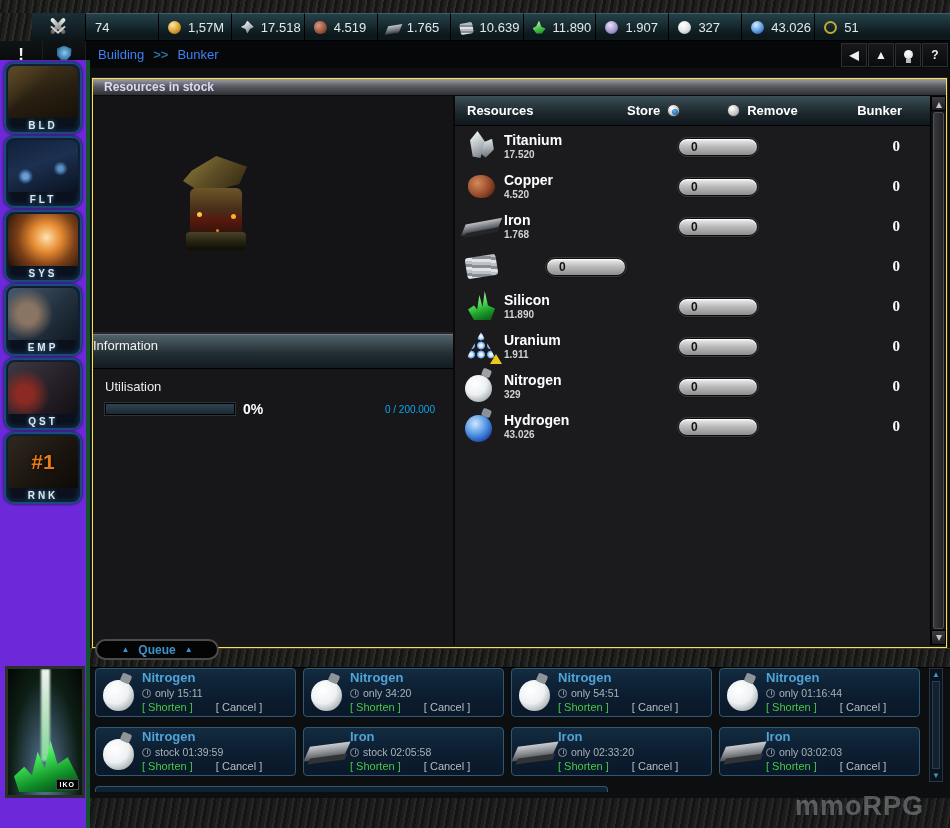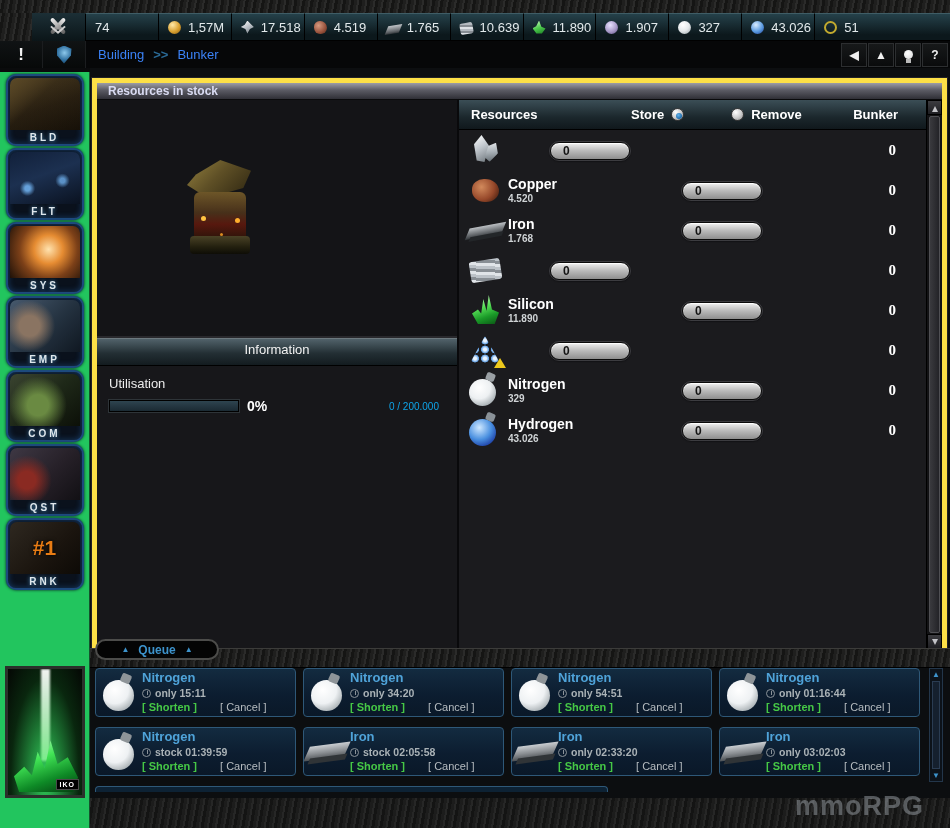--- a/index.html
+++ b/index.html
@@ -49,21 +49,21 @@
   .breadcrumb { margin-left:12px; font-size:13px; color:#3d93cc; display:flex; gap:9px; align-items:center; }
   .breadcrumb a { color:#3b82f6; text-decoration:none; cursor:pointer; }
   .breadcrumb .sep { color:#2a6a96; font-weight:bold; }
   .nav-buttons { margin-left:auto; margin-right:2px; display:flex; gap:1px; }
   .nav-btn { width:26px; height:24px; background:linear-gradient(180deg,#17191a,#0a0b0c); border:1px solid #2c2e30;
              color:#f0f0f0; font-size:12px; font-weight:bold; display:flex; align-items:center; justify-content:center; cursor:pointer; }
   .bulb-icon { width:9px; height:9px; border-radius:50%; background:radial-gradient(circle at 40% 35%,#fff,#d8d8d8); position:relative; }
   .bulb-icon::after { content:""; position:absolute; left:2px; bottom:-4px; width:5px; height:4px; background:#bbb; }
 
   
-  .sidebar { position:absolute; top:72px; left:0; width:90px; bottom:0; background:#22c55e; border-right:1px solid #14532d; }
+  .sidebar { position:absolute; top:60px; left:0; width:90px; bottom:0; background:#6d28d9; border-right:4px solid #14532d; }
   .side-item { width:78px; height:72px; margin:2px auto 2px; border:2px solid #1d4a7d; border-radius:10px;
                background:#0a111c; box-shadow:inset 0 0 6px rgba(40,110,190,.45), 0 0 3px #071423; overflow:hidden; cursor:pointer; }
   .thumb { height:52px; margin:2px; border-radius:7px 7px 0 0; position:relative; overflow:hidden; }
   .thumb.bld { background:linear-gradient(135deg,#5a4826,#33271522 40%),linear-gradient(160deg,#4e3f22,#261d10 55%,#120d06); }
   .thumb.sys { background:radial-gradient(circle at 55% 45%,#ffe2ae,#e68c32 30%,#7c4018 60%,#1c1008); }
   .thumb.flt { background:radial-gradient(circle at 25% 70%,rgba(120,190,255,.8) 0 4%,transparent 12%),
                radial-gradient(circle at 75% 55%,rgba(120,190,255,.7) 0 4%,transparent 12%),
                linear-gradient(160deg,#11203a,#1c3050 45%,#0a1220); }
   .thumb.emp { background:radial-gradient(circle at 28% 50%,#8a7462 0 18%,transparent 45%),
                linear-gradient(135deg,#47596d,#243240 55%,#101822); }
@@ -89,40 +89,40 @@
           background:linear-gradient(180deg,rgba(255,255,255,.95),rgba(150,255,160,.75)); filter:blur(1px); }
   .rock { position:absolute; bottom:3px; left:6px; width:64px; height:56px;
           background:linear-gradient(160deg,#d6ffda,#41e455 40%,#0e8a26 72%,#053c10);
           clip-path:polygon(8% 100%,0 72%,16% 55%,28% 70%,37% 28%,48% 58%,57% 8%,68% 50%,84% 38%,100% 74%,92% 100%);
           box-shadow:0 0 26px #2aff50; }
   .iko { position:absolute; right:3px; bottom:5px; font-size:7px; font-weight:bold; color:#fff; background:#000;
          border:1px solid #4a4a4a; padding:1px 3px; letter-spacing:1px; }
 
   
   .content { position:absolute; left:90px; top:68px; right:0; bottom:0; background:#0c0e10; }
-  .window { position:absolute; left:2px; top:10px; right:3px; height:570px; border:5px solid #fde047;
+  .window { position:absolute; left:2px; top:10px; right:3px; height:570px; border:1px solid #fde047;
             box-shadow:0 0 0 1px #222226; background:#18181b; }
   .win-header { height:17px; line-height:17px; padding-left:11px; font-size:12px; font-weight:bold; color:#d9dbf2;
                 background:linear-gradient(180deg,#9d9da6,#5b5b64 45%,#2f2f36); border-bottom:1px solid #0a0a0c; }
   .win-body { height:549px; display:flex; background:#151518; }
 
   
   .left-pane { width:362px; background:#17171a; border-right:2px solid #09090b; position:relative; }
   .image-area { height:238px; background:#141417; border-bottom:2px solid #29292d; position:relative; }
   .building { position:absolute; left:84px; top:60px; width:76px; height:96px; }
   .b-top { position:absolute; left:6px; top:0; width:64px; height:38px;
            background:linear-gradient(135deg,#93803f,#5f5026 45%,#2c2410);
            clip-path:polygon(14% 38%,52% 0,100% 28%,88% 74%,32% 100%,0 66%); }
   .b-body { position:absolute; left:13px; top:32px; width:52px; height:52px; border-radius:6px;
             background:linear-gradient(180deg,#6d5628,#47301a 40%,#57180e 62%,#1d1208); }
   .b-glow { position:absolute; left:20px; top:56px; width:5px; height:5px; border-radius:50%; background:#ffc341;
             box-shadow:34px 2px 0 #ffae2e, 18px 16px 0 -1px #d98a20; }
   .b-base { position:absolute; left:9px; top:76px; width:60px; height:18px; border-radius:4px;
             background:linear-gradient(180deg,#4a4226,#23200f 60%,#0e0d06); }
-  .info-header { height:28px; line-height:21px; text-align:center; font-size:13px; color:#f2f2f2;
+  .info-header { height:35px; line-height:21px; text-align:left; font-size:13px; color:#f2f2f2;
                  background:linear-gradient(180deg,#51626a,#232f34 55%,#131b1f);
                  border-top:1px solid #6d797f; border-bottom:1px solid #000; }
   .info-body { padding:10px 12px; }
   .util-label { font-size:13px; color:#ececec; margin-bottom:7px; }
   .util-row { display:flex; align-items:center; }
   .progress { width:130px; height:12px; border:1px solid #000; box-shadow:0 0 0 1px #2e3438;
               background:linear-gradient(180deg,#2e4450,#1b2a33); position:relative; }
   .progress .fill { width:0; height:100%; background:#4a7a9a; }
   .pct { margin-left:8px; font-size:14px; font-weight:bold; color:#fff; }
   .cap { margin-left:auto; margin-right:6px; font-size:10px; color:#0ea5e9; }
@@ -206,25 +206,25 @@
   .q-icon { width:46px; height:44px; position:relative; flex:0 0 46px; }
   .q-icon::before, .q-icon::after { content:""; position:absolute; }
   .q-icon.nitrogen::before { left:7px; top:9px; width:31px; height:31px; border-radius:50%;
       background:radial-gradient(circle at 38% 32%,#ffffff,#eef1f3 48%,#a2aaae 82%,#6e7478); }
   .q-icon.nitrogen::after { left:25px; top:3px; width:10px; height:9px; background:#8e9498; border-radius:2px; transform:rotate(24deg); }
   .q-icon.iron::before { left:4px; top:14px; width:38px; height:15px;
       background:linear-gradient(180deg,#caced2,#8a8e92 55%,#4c5054); transform:skewX(-30deg) rotate(-8deg); }
   .q-icon.iron::after { left:6px; top:26px; width:35px; height:6px; background:#303437; transform:skewX(-30deg) rotate(-8deg); }
   .q-text { line-height:1.25; }
   .q-name { font-size:13px; font-weight:bold; color:#4fa3d9; }
-  .q-time { display:flex; align-items:center; gap:4px; font-size:10.5px; color:#aab2b6;font-weight:bold; }
+  .q-time { display:flex; align-items:center; gap:4px; font-size:10.5px; color:#aab2b6; }
   .clock { width:9px; height:9px; border-radius:50%; border:1px solid #8a9298; position:relative; display:inline-block; }
   .clock::after { content:""; position:absolute; left:4px; top:1.5px; width:1px; height:3.5px; background:#8a9298; }
   .q-links { font-size:11px; margin-top:1px; }
-  .q-shorten { color:#46c846; font-weight:bold; margin-right:20px; cursor:pointer; text-decoration:none; }
+  .q-shorten { color:#46c846; font-weight:normal; margin-right:20px; cursor:pointer; text-decoration:none; }
   .q-cancel { color:#b6bcc0; cursor:pointer; text-decoration:none; }
   .queue-sliver { position:absolute; left:5px; top:718px; width:513px; height:6px; background:#0d2234;
                   border:1px solid #2e5878; border-bottom:none; border-radius:4px 4px 0 0; }
   .q-scroll { position:absolute; right:7px; top:600px; width:14px; height:114px; display:flex; flex-direction:column;
               align-items:center; background:#0c1219; border:1px solid #23364a; }
   .q-arrow { color:#3d93cc; font-size:8px; line-height:11px; cursor:pointer; }
   .q-track { flex:1; width:8px; margin:1px 0; background:#15202e; border:1px solid #2a3c52; }
   .watermark { position:absolute; right:26px; bottom:6px; font-size:27px; font-weight:bold; letter-spacing:1px;
                color:#9ba1a7; opacity:.5; }
   .bottom-texture { position:absolute; left:0; right:0; bottom:0; height:30px; opacity:.85; }
@@ -350,26 +350,20 @@
     <div class="side-label">SYS</div>
   </div>
 
   <div class="side-item">
     <div class="thumb emp">
       <span class="badge"></span>
     </div>
     <div class="side-label">EMP</div>
   </div>
 
-  <div class="side-item">
-    <div class="thumb com">
-      <span class="badge"></span>
-    </div>
-    <div class="side-label">COM</div>
-  </div>
 
   <div class="side-item">
     <div class="thumb qst">
       <span class="badge"></span>
     </div>
     <div class="side-label">QST</div>
   </div>
 
   <div class="side-item">
     <div class="thumb rnk">
@@ -422,20 +416,24 @@
             <span class="col-res">Resources</span>
             <span>Store</span>
             <span class="radio checked"></span>
             <span class="radio r2"></span>
             <span>Remove</span>
             <span class="col-bunker">Bunker</span>
           </div>
           <div class="res-rows">
   <div class="res-row">
     <div class="res-icon titanium"></div>
+    <div class="res-names">
+      <div class="res-name">Titanium</div>
+      <div class="res-amount">17.520</div>
+    </div>
     <div class="res-input-wrap">
       <input class="res-input" value="0" style="">
     </div>
     <div class="res-bunker">0</div>
   </div>
 
   <div class="res-row">
     <div class="res-icon copper"></div>
     <div class="res-names">
       <div class="res-name">Copper</div>
@@ -474,20 +472,24 @@
       <div class="res-amount">11.890</div>
     </div>
     <div class="res-input-wrap">
       <input class="res-input" value="0" style="">
     </div>
     <div class="res-bunker">0</div>
   </div>
 
   <div class="res-row">
     <div class="res-icon uranium"></div>
+    <div class="res-names">
+      <div class="res-name">Uranium</div>
+      <div class="res-amount">1.911</div>
+    </div>
     <div class="res-input-wrap">
       <input class="res-input" value="0" style="">
     </div>
     <div class="res-bunker">0</div>
   </div>
 
   <div class="res-row">
     <div class="res-icon nitrogen"></div>
     <div class="res-names">
       <div class="res-name">Nitrogen</div>

